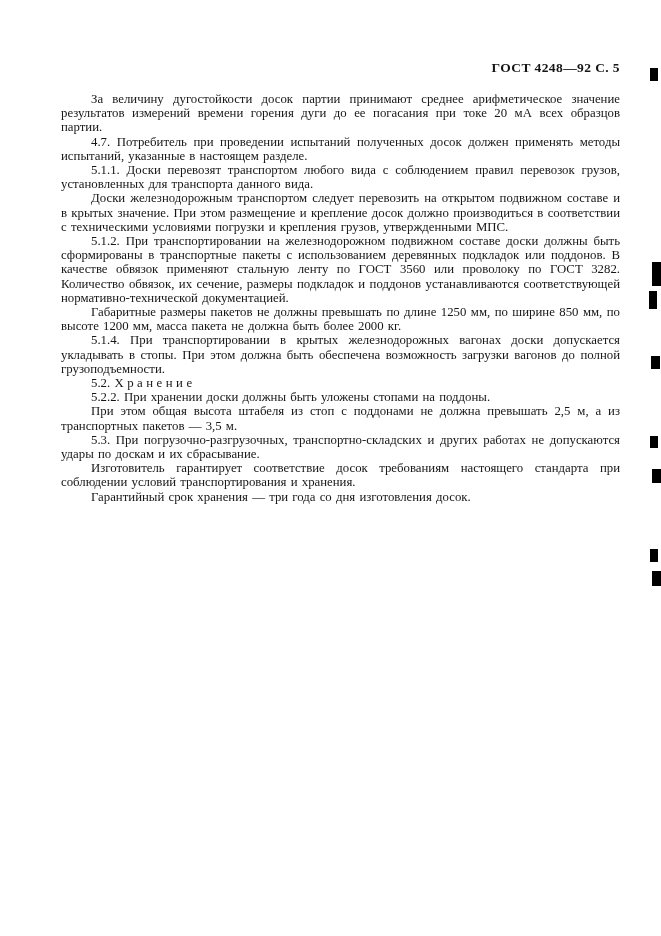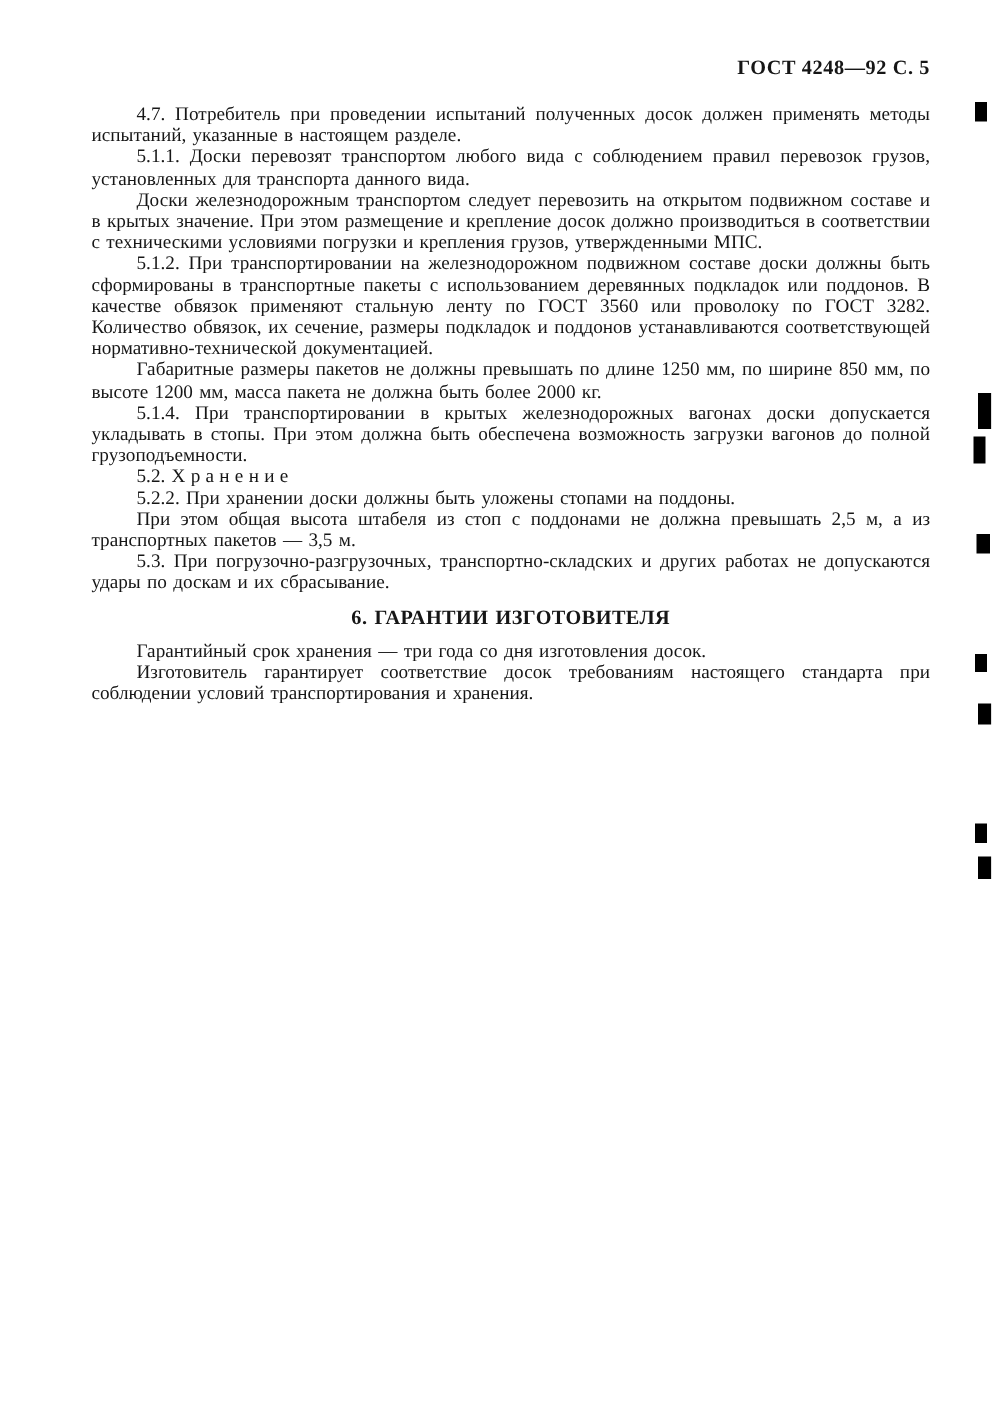--- a/index.html
+++ b/index.html
@@ -12,21 +12,21 @@
     width: 661px;
     height: 936px;
     background: #ffffff;
     font-family: "Liberation Serif", serif;
     color: #161616;
     overflow: hidden;
   }
   .content {
     position: absolute;
     left: 61px;
-    top: 37px;
+    top: 60px;
     width: 559px;
   }
   .doc-header {
     margin: 0 0 17px 0;
     text-align: right;
     font-weight: 700;
     font-size: 13.5px;
     line-height: 15px;
     letter-spacing: 0.4px;
   }
@@ -60,40 +60,40 @@
 </style>
 </head>
 <body>
 
 <div class="page">
 
   <div class="content">
 
     <p class="doc-header">ГОСТ 4248—92 С. 5</p>
 
+    <p class="para">За величину дугостойкости досок партии принимают среднее арифметическое значение результатов измерений времени горения дуги до ее погасания при токе 20 мА всех образцов партии.</p>
     <p class="para">4.7. Потребитель при проведении испытаний полученных досок должен применять методы испытаний, указанные в настоящем разделе.</p>
 
 
 
     <p class="para">5.1.1. Доски перевозят транспортом любого вида с соблюдением правил перевозок грузов, установленных для транспорта данного вида.</p>
     <p class="para">Доски железнодорожным транспортом следует перевозить на открытом подвижном составе и в крытых значение. При этом размещение и крепление досок должно производиться в соответствии с техническими условиями погрузки и крепления грузов, утвержденными МПС.</p>
     <p class="para">5.1.2. При транспортировании на железнодорожном подвижном составе доски должны быть сформированы в транспортные пакеты с использованием деревянных подкладок или поддонов. В качестве обвязок применяют стальную ленту по ГОСТ 3560 или проволоку по ГОСТ 3282. Количество обвязок, их сечение, размеры подкладок и поддонов устанавливаются соответствующей нормативно-технической документацией.</p>
     <p class="para">Габаритные размеры пакетов не должны превышать по длине 1250 мм, по ширине 850 мм, по высоте 1200 мм, масса пакета не должна быть более 2000 кг.</p>
     <p class="para">5.1.4. При транспортировании в крытых железнодорожных вагонах доски допускается укладывать в стопы. При этом должна быть обеспечена возможность загрузки вагонов до полной грузоподъемности.</p>
 
     <p class="para"><span class="clause-num">5.2.</span> <span class="spaced">Хранение</span></p>
 
     <p class="para">5.2.2. При хранении доски должны быть уложены стопами на поддоны.</p>
     <p class="para">При этом общая высота штабеля из стоп с поддонами не должна превышать 2,5 м, а из транспортных пакетов — 3,5 м.</p>
     <p class="para">5.3. При погрузочно-разгрузочных, транспортно-складских и других работах не допускаются удары по доскам и их сбрасывание.</p>
 
-    <p class="para heading">6. ГАРАНТИИ ИЗГОТОВИТЕЛЯ</p>
 
+    <p class="para">Изготовитель гарантирует соответствие досок требованиям настоящего стандарта при соблюдении условий транспортирования и хранения.</p>
     <p class="para">Гарантийный срок хранения — три года со дня изготовления досок.</p>
-    <p class="para">Изготовитель гарантирует соответствие досок требованиям настоящего стандарта при соблюдении условий транспортирования и хранения.</p>
 
   </div>
 
   <div class="artifact" style="top:68px;  right:3px; width:8px;  height:13px;"></div>
   <div class="artifact" style="top:262px; right:0;   width:9px;  height:24px;"></div>
   <div class="artifact" style="top:291px; right:4px; width:8px;  height:18px;"></div>
   <div class="artifact" style="top:356px; right:1px; width:9px;  height:13px;"></div>
   <div class="artifact" style="top:436px; right:3px; width:8px;  height:12px;"></div>
   <div class="artifact" style="top:469px; right:0;   width:9px;  height:14px;"></div>
   <div class="artifact" style="top:549px; right:3px; width:8px;  height:13px;"></div>

